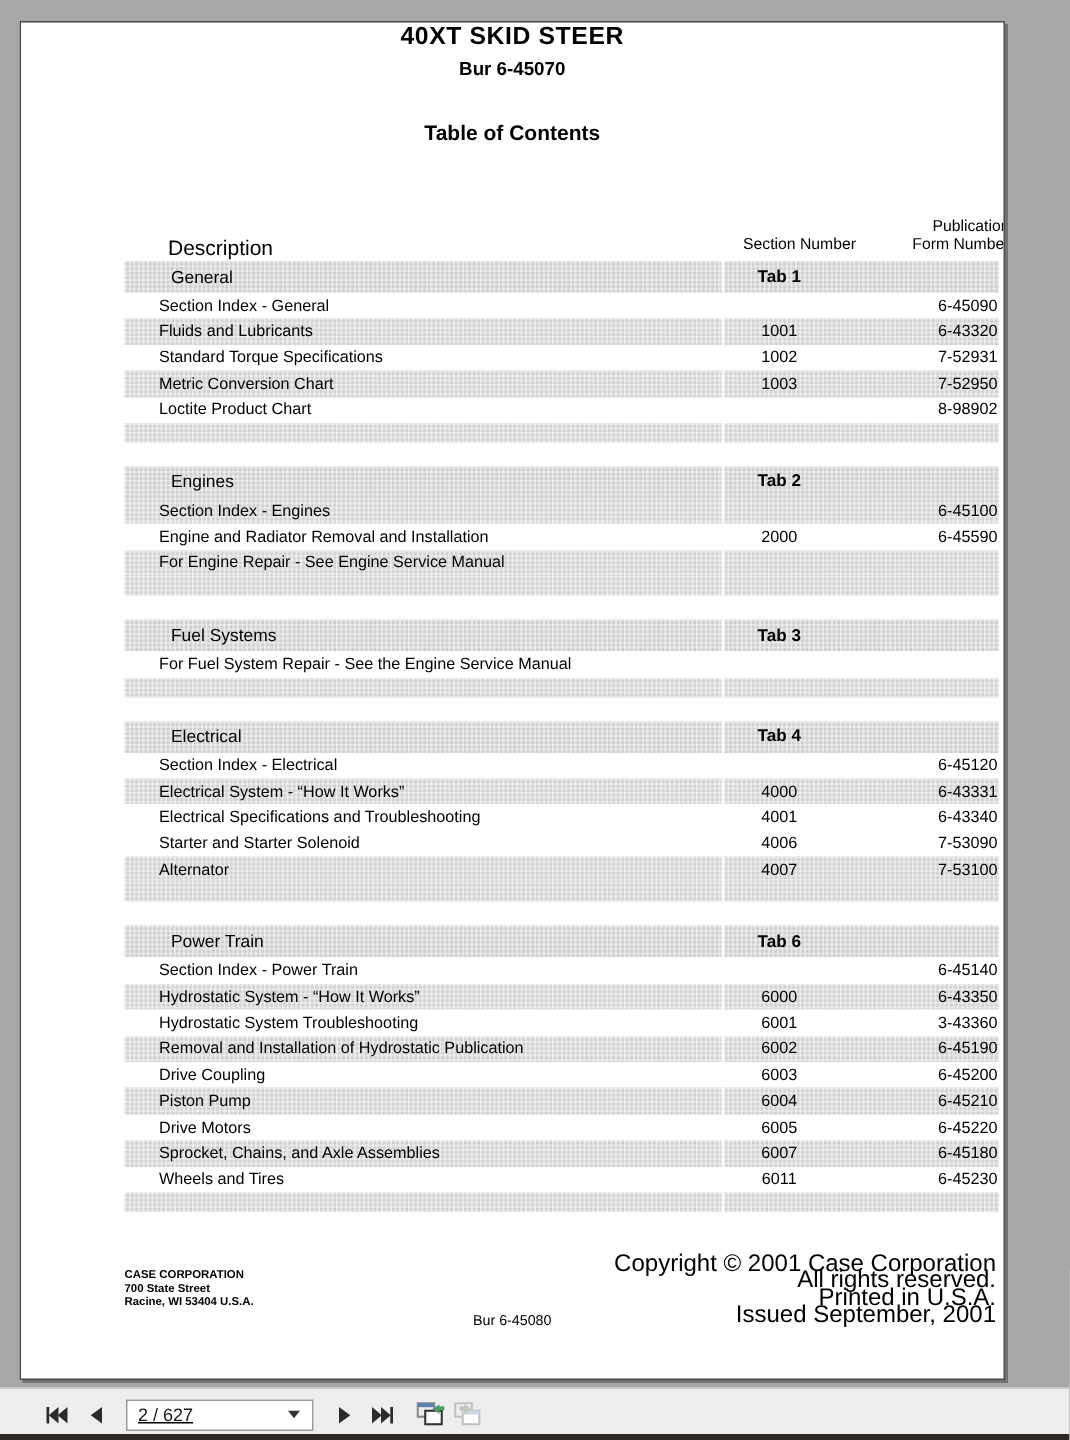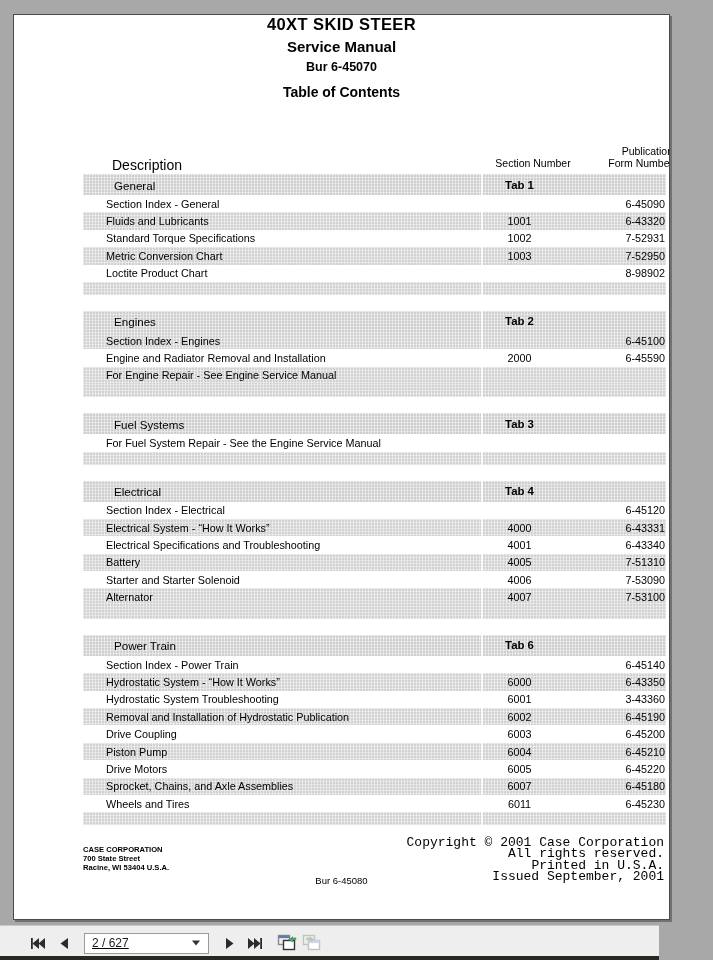--- a/index.html
+++ b/index.html
@@ -24,21 +24,21 @@
     border: 1px solid #4a4a4a;
     box-shadow: 2px 2px 0 rgba(0,0,0,.32);
     overflow: hidden;
   }
 
   
   .doc-titles { text-align: center; }
   .t-main  { font-size: 16.5px; font-weight: bold; letter-spacing: .4px; color:#000; }
   .t-sub   { font-size: 15px;   font-weight: bold; margin-top: 4px; color:#000; }
   .t-bur   { font-size: 12.5px; font-weight: bold; margin-top: 5px; color:#000; }
-  .t-toc   { font-size: 14px;   font-weight: bold; margin-top: 10px; color:#000; }
+  .t-toc   { font-size: 14px;   font-weight: bold; margin-top: 27px; color:#000; }
 
   
   #toc-table {
     position: absolute;
     left: 69px; top: 131px;
     width: 583px;
   }
   .col-head { position: relative; height: 28px; }
   .ch-desc {
     position: absolute; left: 29px; top: 11px;
@@ -115,28 +115,28 @@
   .f-company {
     position: absolute; left: 69px; top: 16px;
     font-size: 7.6px; line-height: 9.2px; font-weight: bold; color:#000;
   }
   .f-bur {
     position: absolute; left: 0; right: 0; top: 46px;
     text-align: center; font-size: 9.5px; color:#000;
   }
   .f-copy {
     position: absolute; right: 5px; top: 8px;
-    text-align: right; font-size: 13px; line-height: 11.4px; color:#000;font-family:Liberation Mono, monospace;
+    text-align: right; font-size: 16px; line-height: 11.4px; color:#000;
   }
 
   
   #viewer-toolbar {
     position: absolute;
     left: 0; top: 925px;
-    width: 659px; height: 35px;
+    width: 713px; height: 35px;
     background: #eeeeee;
     border-top: 1px solid #c8c8c8;
     display: flex; align-items: center;
     padding-left: 26px; gap: 0px; text-decoration: underline;
   }
   #viewer-toolbar::after {
     content: ""; position: absolute;
     left: 0; right: 0; bottom: 0; height: 4px;
     background: #2b2722;
   }
@@ -172,21 +172,20 @@
 </style>
 </head>
 <body>
 
 <div id="app">
 
   <div id="page-sheet">
 
     <div class="doc-titles">
       <div class="t-main">40XT SKID STEER</div>
-      <div class="t-sub">Service Manual</div>
       <div class="t-bur">Bur 6-45070</div>
       <div class="t-toc">Table of Contents</div>
     </div>
 
     <div id="toc-table">
       <div class="col-head">
         <span class="ch-desc">Description</span>
         <span class="ch-sec">Section Number</span>
         <span class="ch-pub">
           <span>Publication</span><br>
@@ -269,25 +268,20 @@
           <div class="row shaded">
             <span class="c-desc">Electrical System - “How It Works”</span>
             <span class="c-sec">4000</span>
             <span class="c-pub">6-43331</span>
           </div>
           <div class="row">
             <span class="c-desc">Electrical Specifications and Troubleshooting</span>
             <span class="c-sec">4001</span>
             <span class="c-pub">6-43340</span>
           </div>
-          <div class="row shaded">
-            <span class="c-desc">Battery</span>
-            <span class="c-sec">4005</span>
-            <span class="c-pub">7-51310</span>
-          </div>
           <div class="row">
             <span class="c-desc">Starter and Starter Solenoid</span>
             <span class="c-sec">4006</span>
             <span class="c-pub">7-53090</span>
           </div>
           <div class="row shaded">
             <span class="c-desc">Alternator</span>
             <span class="c-sec">4007</span>
             <span class="c-pub">7-53100</span>
           </div>

